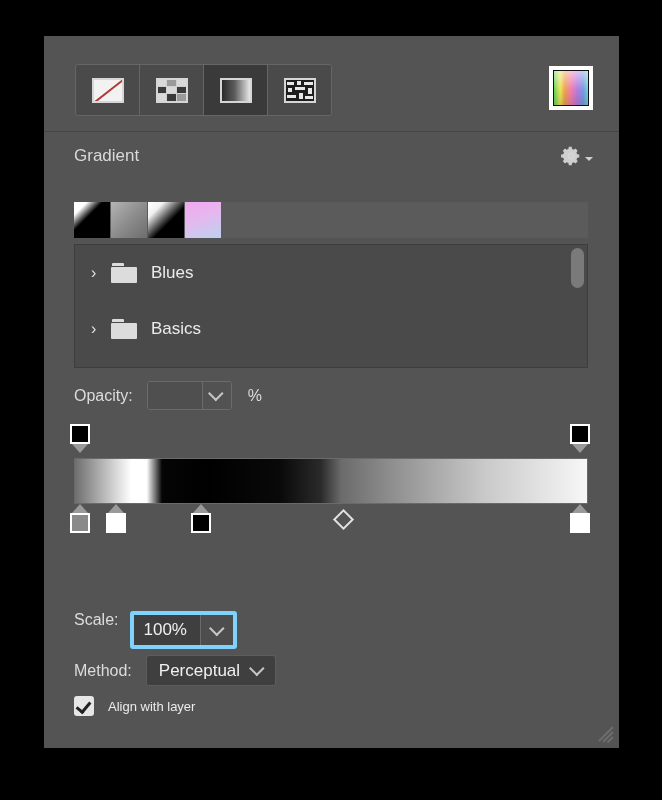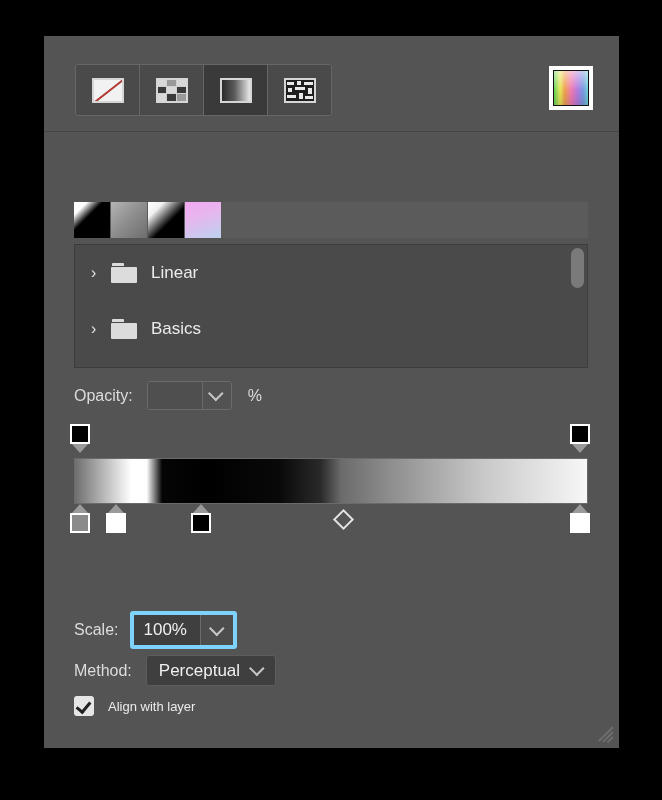--- a/index.html
+++ b/index.html
@@ -466,21 +466,21 @@
     border-right: 5px solid transparent;
     border-bottom: 6px solid #d6d6d6;
   }
 
   
   .scale-row {
     position: absolute;
     left: 30px;
     top: 575px;
     display: flex;
-    align-items: center;
+    align-items: flex-start;
   }
   .scale-combo {
     margin-left: 12px;
     display: flex;
     height: 30px;
     border: 4px solid #7dd3fc;
     border-radius: 3px;
     overflow: hidden;
   }
   .scale-value {
@@ -615,36 +615,46 @@
             <i style="left:19px;top:16px;width:8px;height:3px"></i>
           </div>
         </div>
       </div>
 
       <div class="color-swatch">
         <div class="color-swatch-inner"></div>
       </div>
     </div>
 
+    <div class="section-head">
+      <div class="section-title">Gradient</div>
+      <div class="gear-wrap">
+        <svg width="22" height="22" viewBox="0 0 24 24">
+          <path fill="#d6d6d6" d="M12 8.3a3.7 3.7 0 1 0 0 7.4 3.7 3.7 0 0 0 0-7.4zm0 5.6a1.9 1.9 0 1 1 0-3.8 1.9 1.9 0 0 1 0 3.8z"></path>
+          <path fill="#d6d6d6" d="M21 13.6v-3.2l-2.3-.4a7 7 0 0 0-.8-1.9l1.3-1.9-2.3-2.3-1.9 1.3a7 7 0 0 0-1.9-.8L12.8 2h-3.2l-.4 2.4a7 7 0 0 0-1.9.8L5.4 3.9 3.1 6.2l1.3 1.9a7 7 0 0 0-.8 1.9L1.2 10.4v3.2l2.4.4c.2.7.5 1.3.8 1.9l-1.3 1.9 2.3 2.3 1.9-1.3c.6.4 1.2.6 1.9.8l.4 2.4h3.2l.4-2.4c.7-.2 1.3-.4 1.9-.8l1.9 1.3 2.3-2.3-1.3-1.9c.4-.6.6-1.2.8-1.9l2.2-.4z" opacity="0.95"></path>
+        </svg>
+        <div class="gear-arrow"></div>
+      </div>
+    </div>
 
     <div class="swatch-strip">
       <div class="gswatch gs-1"></div>
       <div class="gswatch gs-2"></div>
       <div class="gswatch gs-3"></div>
       <div class="gswatch gs-4"></div>
     </div>
 
     <div class="grad-list">
       <div class="grad-row">
         <div class="chev">›</div>
         <div class="folder">
           <div class="tab"></div>
             <div class="body"></div>
         </div>
-        <div class="row-label">Linear</div>
+        <div class="row-label">Blues</div>
       </div>
       <div class="grad-row">
         <div class="chev">›</div>
         <div class="folder">
           <div class="tab"></div>
             <div class="body"></div>
         </div>
         <div class="row-label">Basics</div>
       </div>
       <div class="list-scroll">

